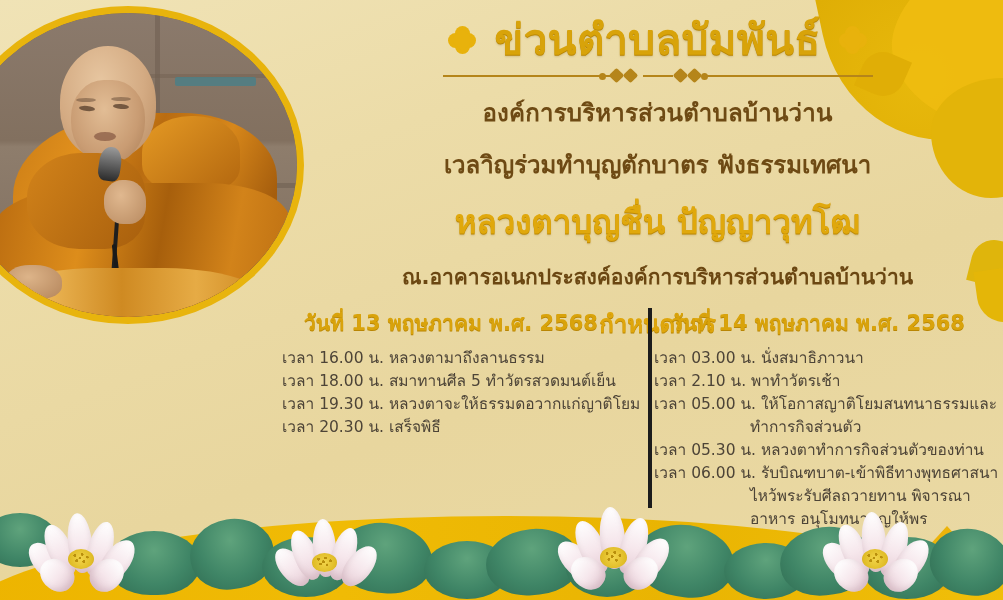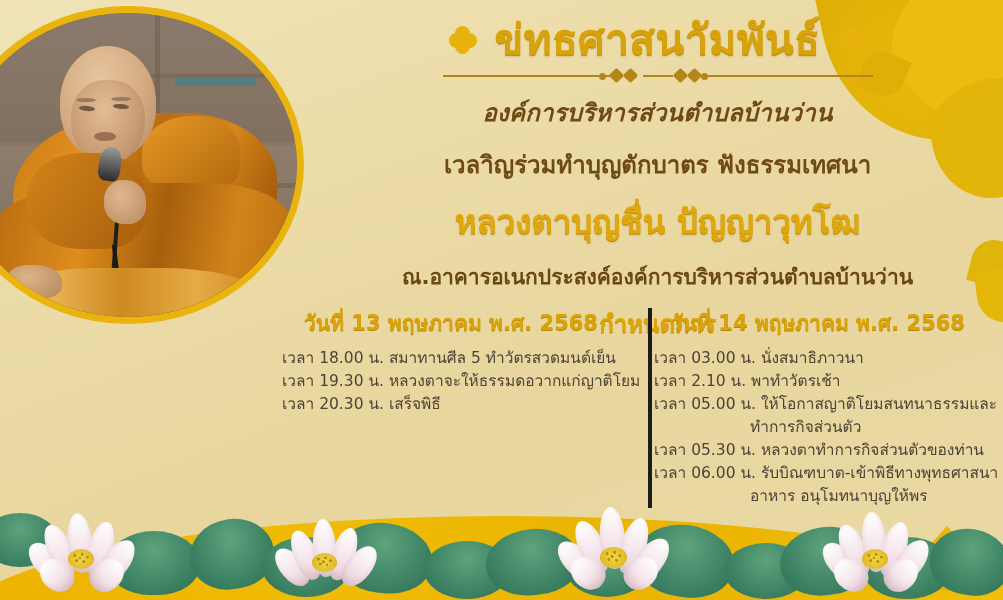--- a/index.html
+++ b/index.html
@@ -170,21 +170,21 @@
   .divider .dia.d2{left:182px;}
   .divider .dia.d3{left:232px;}
   .divider .dia.d4{left:246px;}
   .divider .dot{
     position:absolute;top:3.5px;width:7px;height:7px;background:#b5851a;border-radius:50%;
   }
   .divider .dot.o1{left:156px;}
   .divider .dot.o2{left:258px;}
 
   .org-line{
-    margin-top:10px;font-size:24px;font-weight:700;color:#6e4a14;letter-spacing:.2px;font-style:italic;
+    margin-top:10px;font-size:24px;font-weight:700;color:#6e4a14;letter-spacing:.2px;
   }
   .invite-line{
     margin-top:13px;font-size:24px;font-weight:700;color:#6e4a14;
   }
   .monk-name{
     margin-top:11px;font-size:33px;font-weight:700;color:#e0a80c;
     text-shadow:0 1px 0 #bb8704,0 2px 2px rgba(120,85,5,.2);
   }
   .venue-line{
     margin-top:12px;font-size:21px;font-weight:700;color:#6b4712;
@@ -307,21 +307,21 @@
 
   <div class="header">
     <div class="title-row">
       <span class="quatrefoil">
         <i></i>
           <i></i>
           <i></i>
           <i></i>
           <b></b>
       </span>
-      <span class="main-title">ข่ทธศาสนาัมพันธ์</span>
+      <span class="main-title">ข่วนตำบลบัมพันธ์</span>
       <span class="quatrefoil">
         <i></i>
           <i></i>
           <i></i>
           <i></i>
           <b></b>
       </span>
     </div>
 
     <div class="divider">
@@ -340,20 +340,21 @@
     <div class="invite-line">เวลาิญร่วมทำบุญตักบาตร ฟังธรรมเทศนา</div>
     <div class="monk-name">หลวงตาบุญชื่น ปัญญาวุทโฒ</div>
     <div class="venue-line">ณ.อาคารอเนกประสงค์องค์การบริหารส่วนตำบลบ้านว่าน</div>
     <div class="agenda-word">กำหนดการ</div>
   </div>
 
   <div class="schedule">
     <div class="col col-left">
       <div class="day-head">วันที่ 13 พฤษภาคม พ.ศ. 2568</div>
       <ul class="sched-list">
+        <li>เวลา 16.00 น. หลวงตามาถึงลานธรรม</li>
         <li>เวลา 18.00 น. สมาทานศีล 5 ทำวัตรสวดมนต์เย็น</li>
         <li>เวลา 19.30 น. หลวงตาจะให้ธรรมดอวากแก่ญาติโยม</li>
         <li>เวลา 20.30 น. เสร็จพิธี</li>
       </ul>
     </div>
 
     <div class="vline"></div>
 
     <div class="col col-right">
       <div class="day-head">วันที่ 14 พฤษภาคม พ.ศ. 2568</div>
@@ -366,20 +367,21 @@
         </li>
         <li>
           <span>เวลา 05.00 น. ให้โอกาสญาติโยมสนทนาธรรมและ</span>
           <span class="cont">ทำการกิจส่วนตัว</span>
         </li>
         <li>
           <span>เวลา 05.30 น. หลวงตาทำการกิจส่วนตัวของท่าน</span>
         </li>
         <li>
           <span>เวลา 06.00 น. รับบิณฑบาต-เข้าพิธีทางพุทธศาสนา</span>
+          <span class="cont">ไหว้พระรับศีลถวายทาน พิจารณา</span>
           <span class="cont">อาหาร อนุโมทนาบุญให้พร</span>
         </li>
       </ul>
     </div>
   </div>
 
   <div class="band">
     <div class="band-gold"></div>
 
     <div class="stupa"></div>

